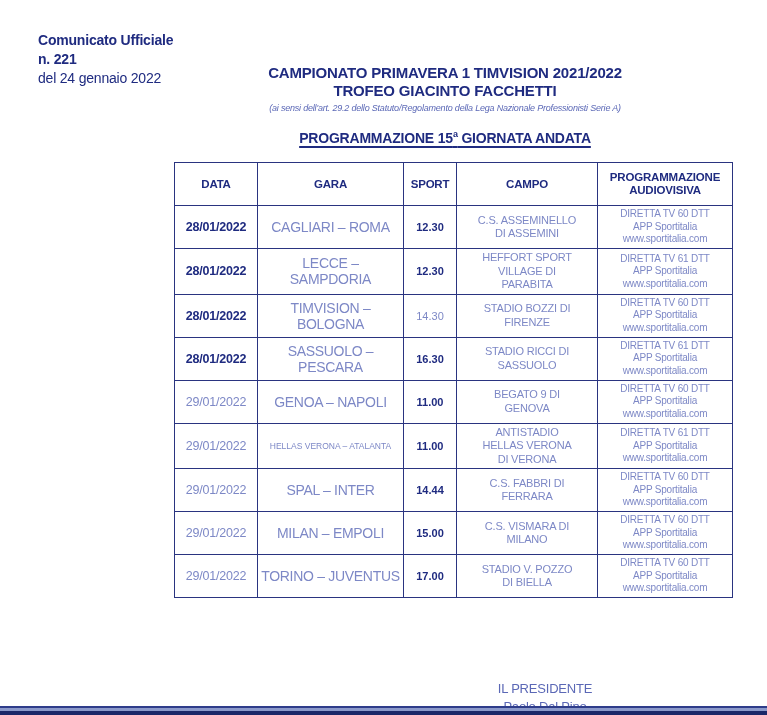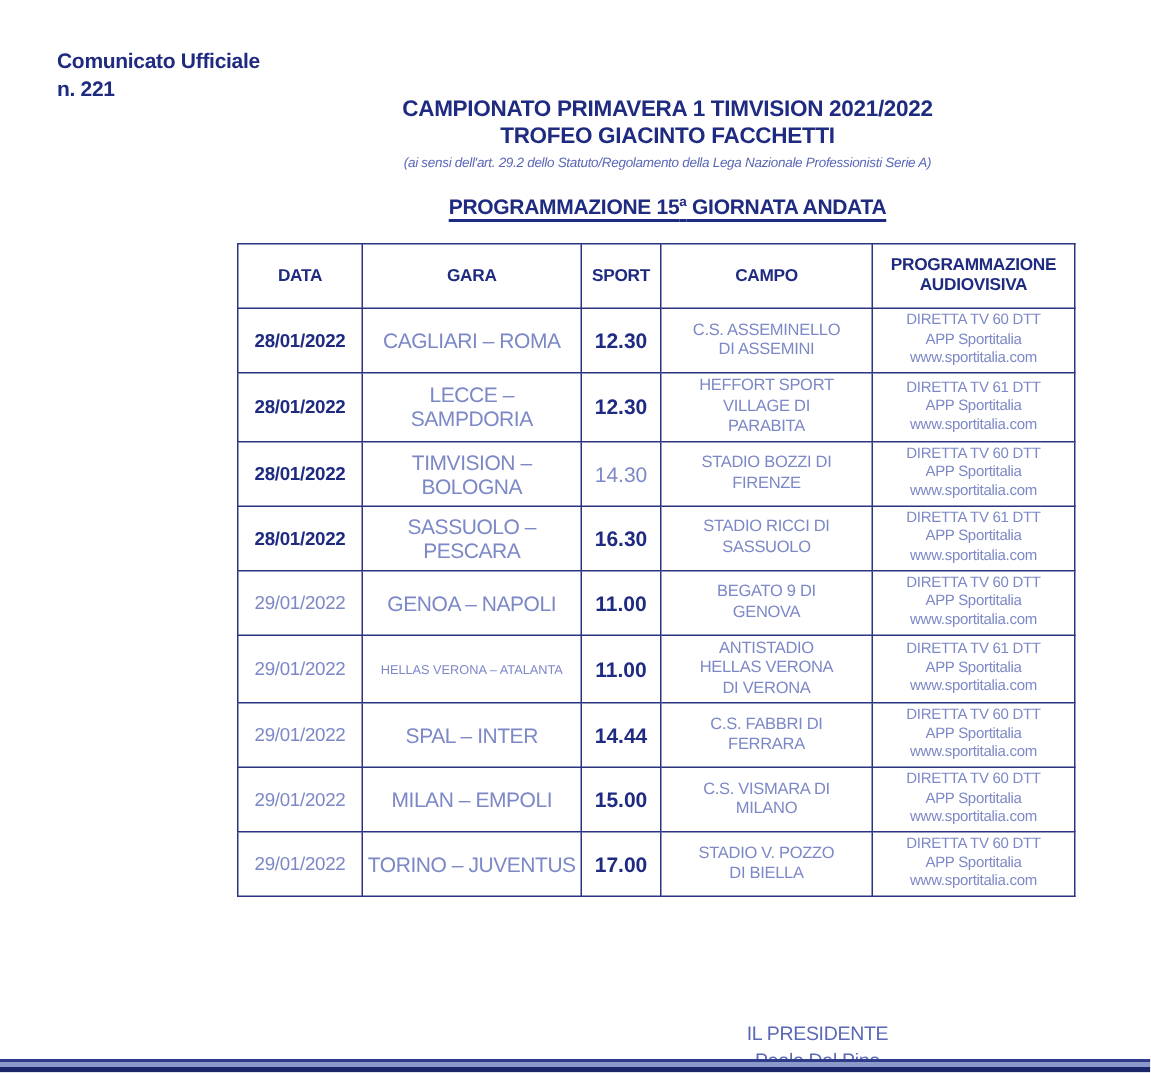--- a/index.html
+++ b/index.html
@@ -34,36 +34,36 @@
     font-size:9px;font-style:italic;color:var(--medium);
     margin-top:3px;letter-spacing:-0.2px;
   }
   .heading .section{
     margin-top:16px;font-size:14px;font-weight:bold;letter-spacing:-0.2px;
     text-decoration:underline;text-underline-offset:3px;text-decoration-thickness:1.5px;
   }
   .heading .section sup{font-size:9px;}
   
   table.schedule{
-    position:absolute;left:158px;top:162px;
+    position:absolute;left:174px;top:162px;
     width:558px;table-layout:fixed;border-collapse:collapse;
   }
   table.schedule th, table.schedule td{
     border:1.5px solid var(--border);
     text-align:center;vertical-align:middle;
     padding:2px 3px;
   }
   table.schedule th{
     color:var(--dark);font-size:11.5px;font-weight:bold;
     height:31px;line-height:13px;white-space:pre-line;letter-spacing:-0.2px;
   }
   table.schedule tr{height:43px;}
   td.date{font-size:12.5px;color:var(--light);letter-spacing:-0.2px;}
   td.gara{font-size:14px;color:var(--light);letter-spacing:-0.3px;}
-  td.orario{font-size:14px;color:var(--light);}
+  td.orario{font-size:11px;color:var(--light);}
   td.campo{font-size:11px;color:var(--light);line-height:13.5px;white-space:pre-line;letter-spacing:-0.2px;}
   td.prog{font-size:10px;color:var(--light);line-height:12.5px;white-space:pre-line;letter-spacing:-0.2px;}
   td.b{font-weight:bold;color:var(--dark);}
   td.sm{font-size:8.5px;letter-spacing:0;}
   
   .published{
     position:absolute;left:175px;top:646px;
     font-size:12.5px;color:var(--medium);letter-spacing:-0.2px;
   }
   .signature{
@@ -77,20 +77,21 @@
   }
 </style>
 </head>
 <body>
 
 <div class="page">
 
   <div class="comunicato">
     <div class="bold">Comunicato Ufficiale</div>
     <div class="bold">n. 221</div>
+    <div>del 24 gennaio 2022</div>
   </div>
 
   <div class="heading">
     <div class="title">CAMPIONATO PRIMAVERA 1 TIMVISION 2021/2022</div>
     <div class="title">TROFEO GIACINTO FACCHETTI</div>
     <div class="subtitle">(ai sensi dell'art. 29.2 dello Statuto/Regolamento della Lega Nazionale Professionisti Serie A)</div>
     <div class="section"><span>PROGRAMMAZIONE 15</span><sup>a</sup><span> GIORNATA ANDATA</span></div>
   </div>
 
   <table class="schedule">

